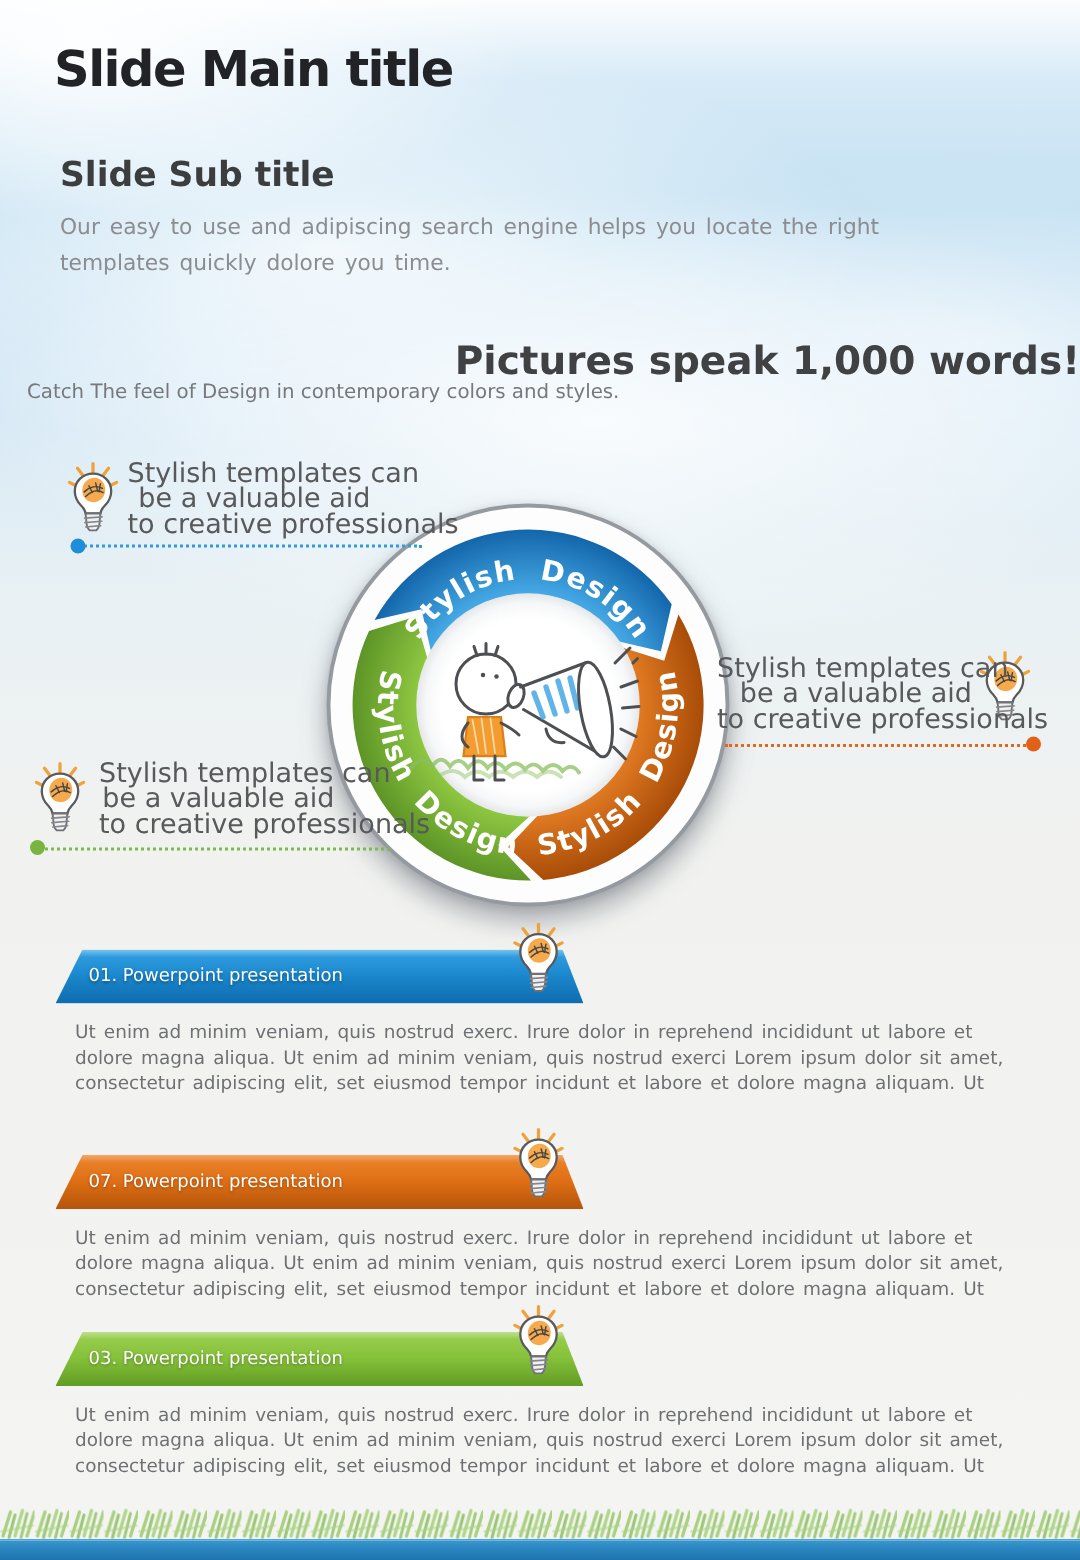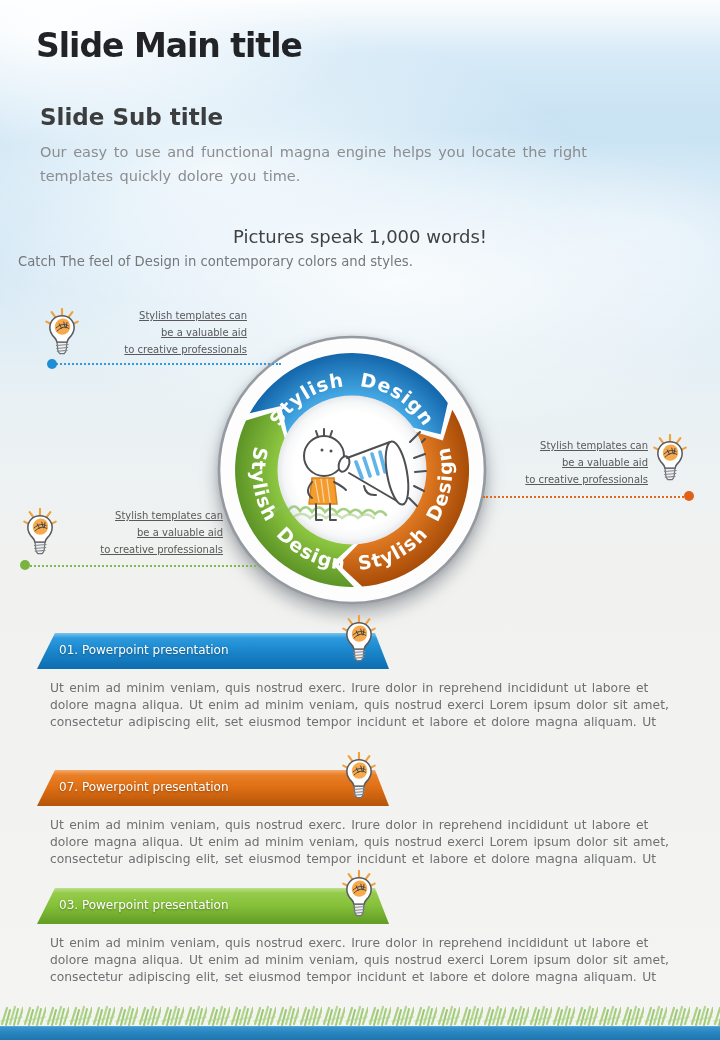--- a/index.html
+++ b/index.html
@@ -12,27 +12,27 @@
       radial-gradient(620px 240px at 55% 27%, rgba(255,255,255,.85), rgba(255,255,255,0) 65%),
       radial-gradient(420px 180px at 90% 22%, rgba(255,255,255,.45), rgba(255,255,255,0) 70%),
       linear-gradient(180deg,#fbfdfe 0px,#d7eaf7 55px,#c3e0f2 140px,#d4e8f6 250px,#e9f1f4 400px,#f1f2f0 560px,#f4f4f2 1040px);
   }
   .abs{position:absolute;}
   .nowrap{white-space:nowrap;}
 
   .main-title{left:36px;top:26px;font-size:33px;font-weight:bold;color:#222326;letter-spacing:-1px;}
   .sub-title{left:40px;top:104px;font-size:23px;font-weight:bold;color:#3c3d3f;}
   .sub-desc{left:40px;top:140px;font-size:14.5px;line-height:24px;color:#8b8d90;word-spacing:2px;}
-  .tagline-title{left:0;top:226px;width:720px;text-align:center;font-size:18px;font-weight:normal;color:#404143;}
+  .tagline-title{left:0;top:226px;width:720px;text-align:right;font-size:26px;font-weight:bold;color:#404143;}
   .tagline-sub{left:18px;top:254px;width:720px;text-align:left;font-size:13.2px;color:#76787b;}
 
   .diagram-svg{left:207px;top:325px;filter:drop-shadow(0 9px 9px rgba(70,80,95,.38)) drop-shadow(0 2px 3px rgba(0,0,0,.15));}
   .seg-label{font-size:19px;font-weight:bold;fill:#ffffff;letter-spacing:1px;word-spacing:7px;}
 
-  .callout-text{font-size:10px;line-height:17px;color:#58595b;text-align:right;text-decoration:underline;}
+  .callout-text{font-size:18px;line-height:17px;color:#58595b;text-align:right;}
   .ct1{left:85px;top:307px;width:162px;}
   .ct2{left:478px;top:437px;width:170px;}
   .ct3{left:66px;top:507px;width:157px;}
   .bulb{width:36px;height:56px;}
   .cb1{left:44px;top:308px;}
   .cb2{left:652px;top:434px;}
   .cb3{left:22px;top:508px;}
   .connector{height:0;border-top:2px dotted;}
   .cl1{left:53px;top:363px;width:228px;border-color:#2f9ce2;}
   .cl2{left:483px;top:496px;width:204px;border-color:#e4681b;}
@@ -99,21 +99,21 @@
     </symbol>
   </defs>
 </svg>
 
 <div class="page">
 
   <div class="abs main-title nowrap">Slide Main title</div>
 
   <div class="abs sub-title nowrap">Slide Sub title</div>
   <div class="abs sub-desc">
-    <div class="nowrap">Our easy to use and functional magna engine helps you locate the right</div>
+    <div class="nowrap">Our easy to use and adipiscing search engine helps you locate the right</div>
     <div class="nowrap">templates quickly dolore you time.</div>
   </div>
 
   <div class="abs tagline-title">Pictures speak 1,000 words!</div>
   <div class="abs tagline-sub">Catch The feel of Design in contemporary colors and styles.</div>
 
   <svg class="abs diagram-svg" width="290" height="290" viewBox="-145 -145 290 290">
     <defs>
       <radialGradient id="gBlue" cx="0" cy="0" r="117" gradientUnits="userSpaceOnUse">
         <stop offset="0.63" stop-color="#46aae6"></stop>

